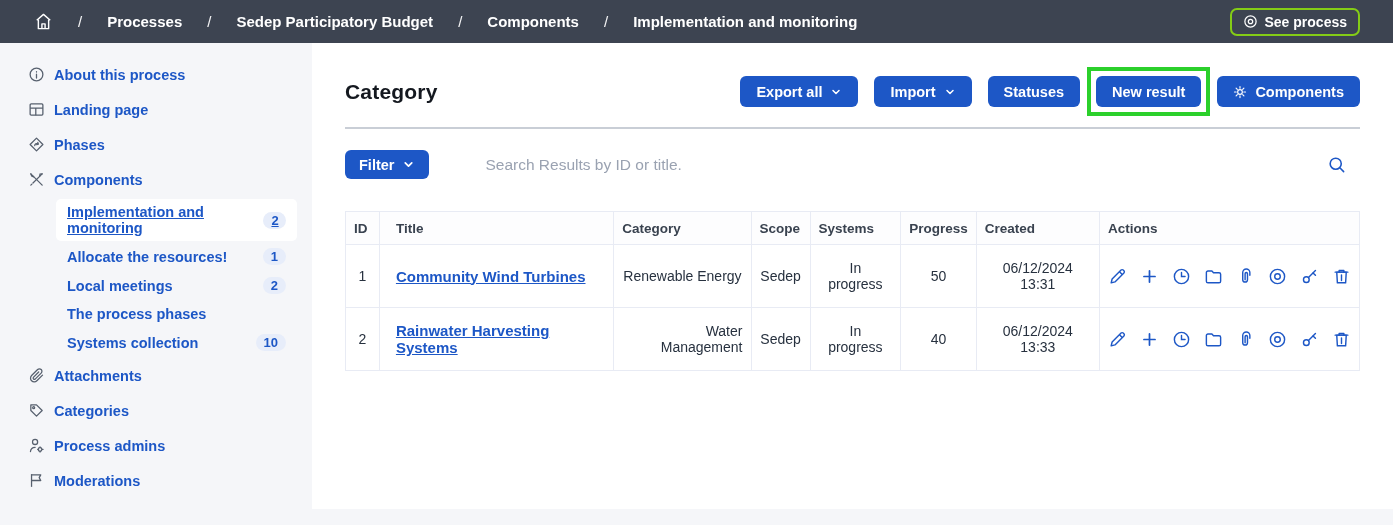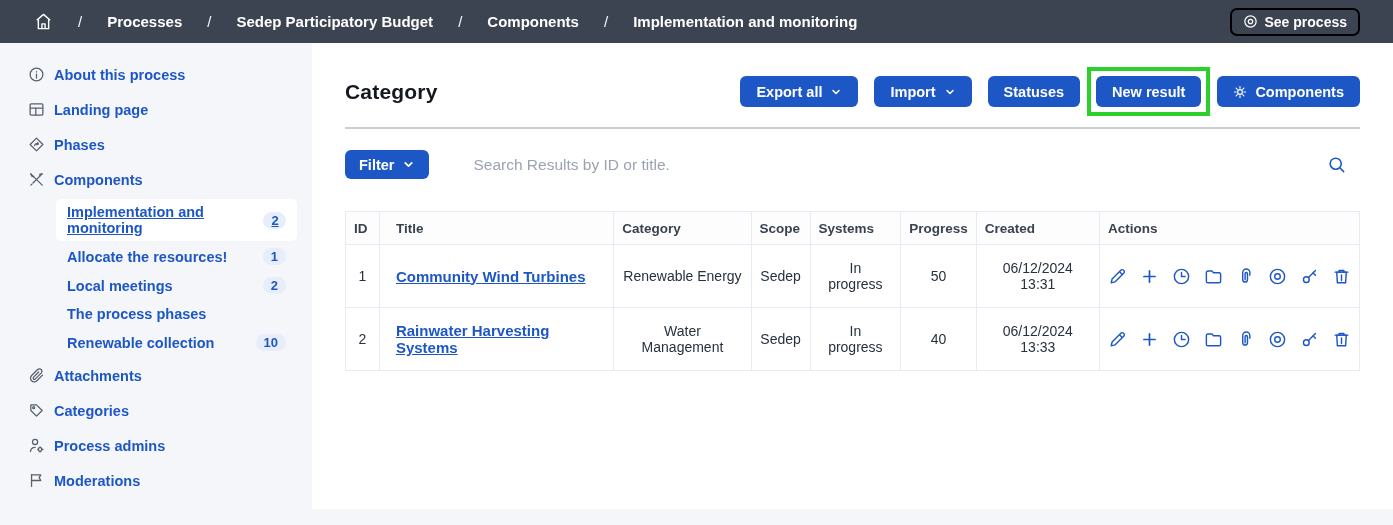--- a/index.html
+++ b/index.html
@@ -14,21 +14,21 @@
   
   .topbar{
     height:43px; background:#3d4451; color:#fff;
     display:flex; align-items:center; padding:0 33px 0 34px;
   }
   .crumbs{ display:flex; align-items:center; gap:25px; font-size:15px; font-weight:600; }
   .crumb-sep{ font-weight:400; opacity:.95; }
   .home-link{ display:flex; align-items:center; color:#fff; cursor:pointer; }
   .see-process{
     margin-left:auto; display:flex; align-items:center; gap:7px;
-    border:2px solid #000000; border-radius:7px; background:transparent; color:#fff;
+    border:2px solid #84cc16; border-radius:7px; background:transparent; color:#fff;
     font-family:inherit; font-size:14px; font-weight:700; padding:4px 11px; cursor:pointer;
   }
 
   
   .shell{ display:flex; height:482px; }
   .sidebar{ width:312px; background:#f5f6f9; padding-top:14px; flex:none; }
   .main{ flex:1; background:#fff; height:466px; padding:0 33px; }
 
   
   .side-item{
@@ -62,21 +62,21 @@
     background:#1d57c6; color:#fff; border:none; border-radius:6px;
     font-family:inherit; font-size:14.5px; font-weight:700;
     height:31px; padding:0 16px; cursor:pointer; white-space:nowrap;
   }
   .annotated{ position:relative; display:inline-flex; }
   .green-box{
     position:absolute; inset:-9px; border:4px solid #2bd02b; pointer-events:none;
   }
 
   
-  .filter-row{ display:flex; align-items:center; margin-top:21px; }
+  .filter-row{ display:flex; align-items:center; margin-top:21px;gap:12px; }
   .filter-btn{ height:29px; padding:0 14px; }
   .search-input{
     flex:1; margin-left:44px; border:none; outline:none; background:transparent;
     font-family:inherit; font-size:15.5px; color:#333;
   }
   .search-input::placeholder{ color:#9aa2b1; }
   .search-icon{ color:#1d57c6; margin-right:14px; cursor:pointer; display:flex; }
 
   
   table{ width:100%; border-collapse:collapse; margin-top:32px; }
@@ -84,21 +84,21 @@
   th{
     height:33px; font-size:13.5px; font-weight:700; color:#39424f;
     background:#fdfdfe; text-align:left; padding:4px 8px;
   }
   th.col-title{ text-align:left; padding-left:16px; }
   td{ height:63px; font-size:14px; color:#27313f; text-align:center; padding:6px 8px; }
   td.cell-title{ text-align:left; padding-left:16px; }
   .row-link{ color:#1d57c6; font-weight:700; font-size:15px; text-decoration:underline; cursor:pointer; }
   .wrap-narrow{ display:inline-block; max-width:58px; }
   .wrap-date{ display:inline-block; max-width:82px; }
-  .wrap-cat{ display:inline-block; max-width:120px; }
+  .wrap-cat{ display:inline-block; max-width:120px;text-align:right; }
   .actions{ display:flex; align-items:center; justify-content:center; gap:13px; color:#1d57c6; }
   .act{ cursor:pointer; display:flex; }
 </style>
 </head>
 <body>
 
 <header class="topbar">
   <nav class="crumbs">
     <span class="home-link">
       <svg width="19" height="19" viewBox="0 0 24 24" fill="none" stroke="currentColor" stroke-width="1.8" stroke-linejoin="round">
@@ -186,21 +186,21 @@
         <span class="badge">1</span>
       </a>
       <a class="sub-item">
         <span class="sub-label">Local meetings</span>
         <span class="badge">2</span>
       </a>
       <a class="sub-item">
         <span class="sub-label">The process phases</span>
       </a>
       <a class="sub-item">
-        <span class="sub-label">Renewable collection</span>
+        <span class="sub-label">Systems collection</span>
         <span class="badge">10</span>
       </a>
     </div>
 
     <a class="side-item">
       <span class="s-icon">
         <svg width="17" height="17" viewBox="0 0 24 24" fill="none" stroke="currentColor" stroke-width="1.8" stroke-linecap="round">
           <path d="M20.5 11.5l-8 8a5.2 5.2 0 01-7.4-7.4l8.5-8.5a3.5 3.5 0 015 5l-8.5 8.5a1.8 1.8 0 01-2.5-2.5l7.5-7.5"></path>
         </svg>
       </span>

